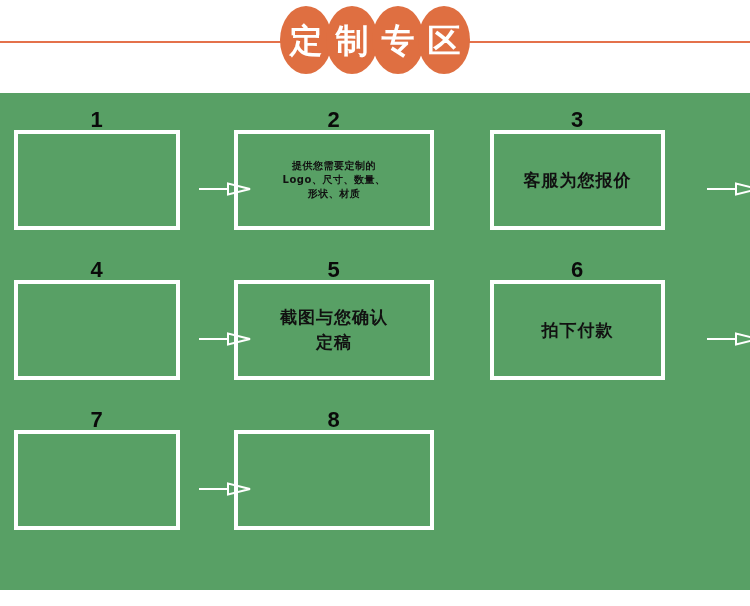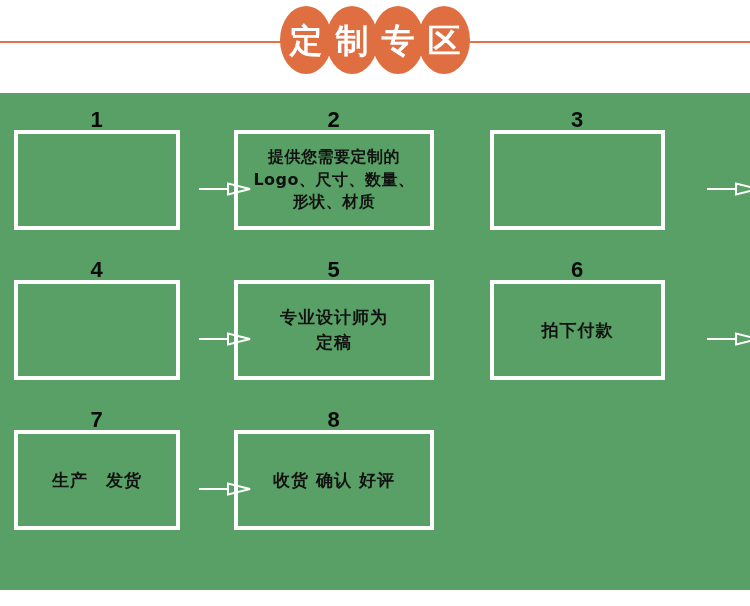--- a/index.html
+++ b/index.html
@@ -122,21 +122,21 @@
     font-family: "Liberation Sans", sans-serif;
     z-index: 3;
   }
 
   .step-label {
     display: block;
     padding: 0 6px;
     white-space: pre-line;
   }
   .step-label.small {
-    font-size: 16px;
+    font-size: 10px;
     line-height: 1.4;
     letter-spacing: 0.5px;
   }
 
   
   .arrow {
     position: absolute;
     top: 50px;
     width: 54px;
     height: 18px;
@@ -186,20 +186,21 @@
         <div class="arrow a2">
           <svg width="54" height="18" viewBox="0 0 54 18" aria-hidden="true">
             <path d="M1 9 H30 M30 3.5 L30 14.5 L52 9 Z" fill="none" stroke="#ffffff" stroke-width="2" stroke-linejoin="miter"></path>
           </svg>
         </div>
       </div>
 
       <div class="cell col-3">
         <div class="step-box">
           <span class="step-num">3</span>
+          <span class="step-label">客服为您报价</span>
         </div>
       </div>
 
     </div>
 
     <div class="row row-2">
 
       <div class="cell col-1">
         <div class="step-box">
           <span class="step-num">4</span>
@@ -207,21 +208,21 @@
         <div class="arrow a1">
           <svg width="54" height="18" viewBox="0 0 54 18" aria-hidden="true">
             <path d="M1 9 H30 M30 3.5 L30 14.5 L52 9 Z" fill="none" stroke="#ffffff" stroke-width="2" stroke-linejoin="miter"></path>
           </svg>
         </div>
       </div>
 
       <div class="cell col-2">
         <div class="step-box">
           <span class="step-num">5</span>
-          <span class="step-label">专业设计师为
+          <span class="step-label">截图与您确认
 定稿</span>
         </div>
         <div class="arrow a2">
           <svg width="54" height="18" viewBox="0 0 54 18" aria-hidden="true">
             <path d="M1 9 H30 M30 3.5 L30 14.5 L52 9 Z" fill="none" stroke="#ffffff" stroke-width="2" stroke-linejoin="miter"></path>
           </svg>
         </div>
       </div>
 
       <div class="cell col-3">
@@ -231,33 +232,31 @@
         </div>
       </div>
 
     </div>
 
     <div class="row row-3">
 
       <div class="cell col-1">
         <div class="step-box">
           <span class="step-num">7</span>
-          <span class="step-label">生产　发货</span>
         </div>
         <div class="arrow a1">
           <svg width="54" height="18" viewBox="0 0 54 18" aria-hidden="true">
             <path d="M1 9 H30 M30 3.5 L30 14.5 L52 9 Z" fill="none" stroke="#ffffff" stroke-width="2" stroke-linejoin="miter"></path>
           </svg>
         </div>
       </div>
 
       <div class="cell col-2">
         <div class="step-box">
           <span class="step-num">8</span>
-          <span class="step-label">收货 确认 好评</span>
         </div>
       </div>
 
       <div class="cell col-3"></div>
 
     </div>
 
   </div>
 </div>
 

